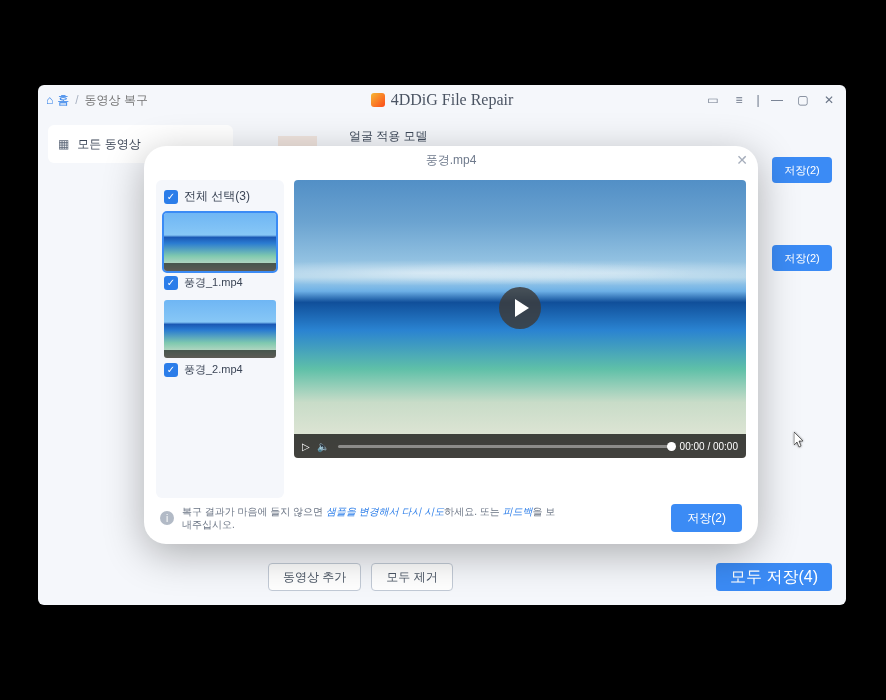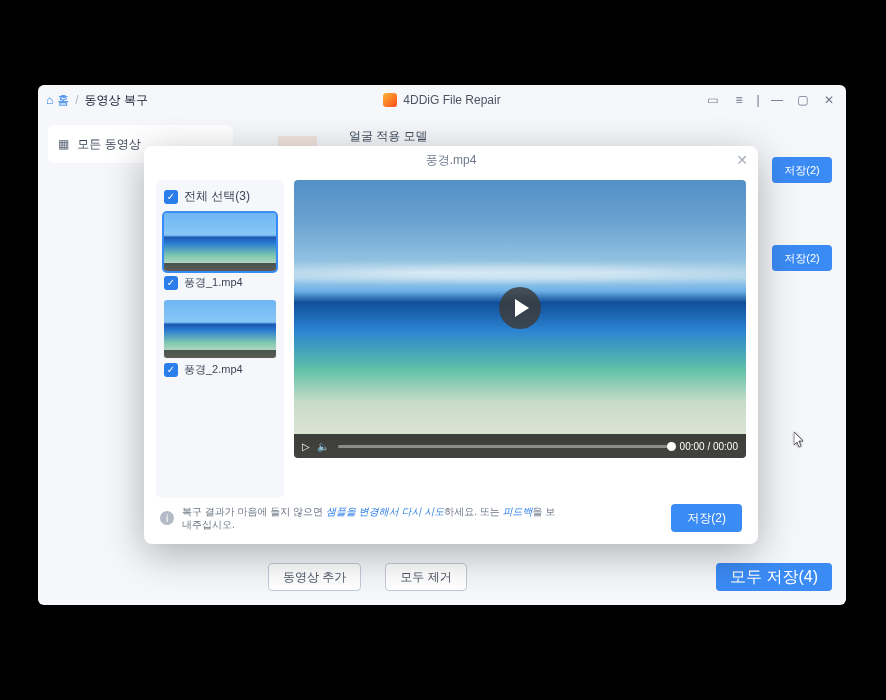--- a/index.html
+++ b/index.html
@@ -22,32 +22,32 @@
     .titlebar {
       height: 30px;
       display: flex;
       align-items: center;
       padding: 0 8px;
       color: #5f6b7a;
     }
     .titlebar .home-icon { color: #2b7de9; margin-right: 4px; }
     .titlebar .bc-home { color: #2b7de9; margin-right: 6px; }
     .titlebar .bc-sep { margin-right: 6px; color: #aab3c2; }
-    .titlebar .bc-cur { color: #0f172a; }
+    .titlebar .bc-cur { color: #737373; }
     .titlebar .app-title-wrap {
       position: absolute; left: 0; right: 0;
       display: flex; justify-content: center; align-items: center;
       pointer-events: none;
     }
     .titlebar .app-title-wrap .logo {
       width: 14px; height: 14px;
       background: linear-gradient(135deg,#f7b733,#fc4a1a);
       border-radius: 3px; margin-right: 6px;
     }
-    .titlebar .app-title-wrap span { font-size: 12px; color: #4b5463; }
+    .titlebar .app-title-wrap span { font-size: 16px; color: #4b5463; font-family: Liberation Serif, serif; }
     .winctrls {
       position: absolute; right: 6px; top: 0; height: 30px;
       display: flex; align-items: center; gap: 4px;
     }
     .winctrls .ctl {
       width: 22px; height: 22px;
       display: flex; align-items: center; justify-content: center;
       color: #6b7688; font-size: 12px;
     }
     .sidebar {
@@ -70,38 +70,38 @@
     }
     .list-header-partial .fname { color: #3f4a5b; font-size: 12px; margin-left: 22px; }
     .save-btns-right {
       position: absolute; right: 14px; width: 60px; height: 26px;
       background: #3b8bf5; color: #fff; border-radius: 4px;
       display: flex; align-items: center; justify-content: center;
       font-size: 11px;
     }
     .footer-btns {
       position: absolute; left: 230px; bottom: 14px;
-      display: flex; gap: 24px;
+      display: flex; gap: 10px;
     }
     .footer-btns button {
       height: 28px; padding: 0 14px; border: 1px solid #c2cad6;
       border-radius: 4px; background: #fff; color: #4b5665; font-size: 12px;
     }
     .save-all {
       position: absolute; right: 14px; bottom: 14px;
       height: 28px; padding: 0 14px; background: #3b8bf5; color: #fff;
       border: none; border-radius: 4px; font-size: 16px;
     }
     
     .modal {
       position: absolute;
       left: 144px; top: 146px;
       width: 614px; height: 398px;
       background: #fff;
-      border-radius: 8px;
+      border-radius: 22px;
       box-shadow: 0 10px 40px rgba(0,0,0,0.3);
     }
     .modal-title {
       height: 28px; display: flex; align-items: center; justify-content: center;
       color: #6f7a8c; font-size: 12px;
       position: relative;
     }
     .modal-close {
       position: absolute; right: 8px; top: 6px;
       width: 16px; height: 16px; color: #a5adbb; font-size: 14px;

